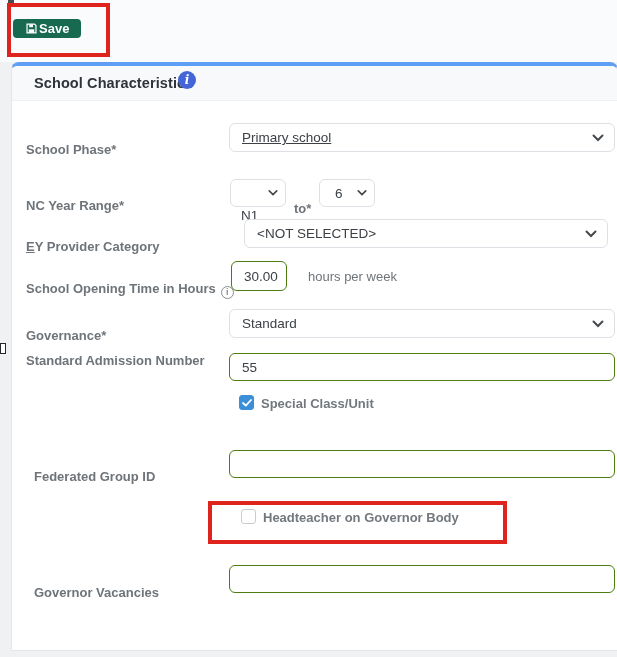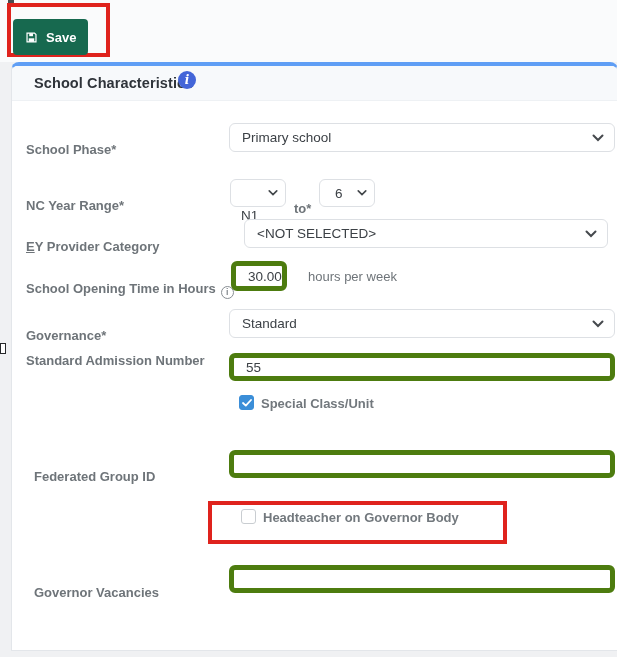--- a/index.html
+++ b/index.html
@@ -9,43 +9,43 @@
     --info-blue:#4365d8;
     --checkbox-blue:#3b8ed8;
   }
   *{box-sizing:border-box;margin:0;padding:0;}
   body{font-family:"Liberation Sans",sans-serif;background:#fff;}
   .page{position:relative;width:617px;height:657px;background:#f0f1f3;overflow:hidden;}
 
   
   .topbar{position:absolute;left:0;top:0;width:617px;height:62px;background:#fafbfc;}
   .save-annotation{position:absolute;left:7px;top:3px;width:103px;height:54px;border:4px solid var(--annotation-red);}
-  .save-btn{position:absolute;left:13px;top:19px;height:36px;padding:0 12px;background:var(--accent-green);
-    border:none;border-radius:4px;color:#fff;font-size:13px;font-weight:600;display:flex;align-items:center;gap:8px;cursor:pointer;
+  .save-btn{position:absolute;left:13px;top:19px;height:19px;padding:0 12px;background:var(--accent-green);
+    border:none;border-radius:4px;color:#fff;font-size:13px;font-weight:600;display:flex;align-items:center;gap:1px;cursor:pointer;
     font-family:"Liberation Sans",sans-serif;}
   .artifact-top{position:absolute;left:8px;top:0;width:6px;height:4px;background:#4a4d50;}
   .artifact-left{position:absolute;left:0;top:343px;width:6px;height:11px;background:#fff;border:1px solid #26282a;}
 
   
   .card{position:absolute;left:11px;top:62px;width:607px;height:589px;background:#fff;
     border:1px solid #e3e6ea;border-top:4px solid var(--panel-top-blue);border-radius:8px 8px 0 0;}
   .card-header{position:absolute;left:0;top:0;width:100%;height:35px;background:#f7f9fb;
     border-radius:5px 5px 0 0;border-bottom:1px solid #eef1f4;}
   .card-title{position:absolute;left:22px;top:9px;font-size:14.5px;font-weight:700;color:#2f343a;letter-spacing:.1px;}
   .info-filled{position:absolute;left:166px;top:5px;width:18px;height:18px;border-radius:50%;
     background:var(--info-blue);color:#fff;display:flex;align-items:center;justify-content:center;
     font:italic 700 12px "DejaVu Serif",serif;}
 
   
   .flabel{position:absolute;font-size:13px;font-weight:600;color:#6e7479;white-space:nowrap;margin-top:16px;}
   .ctl{position:absolute;background:#fff;border:1px solid #dde0e4;border-radius:6px;
     display:flex;align-items:center;font-size:13.5px;color:#3c4146;}
   .ctl .val{padding-left:12px;white-space:nowrap;}
   .chev{position:absolute;right:10px;top:50%;transform:translateY(-50%);display:flex;}
-  input.txt{position:absolute;background:#fff;border:5px solid #4d7c0f;border-radius:6px;
+  input.txt{position:absolute;background:#fff;border:1px solid #4d7c0f;border-radius:6px;
     font-family:"Liberation Sans",sans-serif;font-size:13.5px;color:#3c4146;padding:0 0 0 12px;outline:none;}
   .suffix{position:absolute;font-size:13px;font-weight:400;color:#6e7479;text-align:right;}
   .info-outline{display:inline-flex;align-items:center;justify-content:center;width:13px;height:13px;
     border:1.3px solid #878d92;border-radius:50%;font:700 9px "Liberation Sans",sans-serif;color:#878d92;
     margin-left:5px;vertical-align:-2px;}
   .cb{position:absolute;width:15px;height:15px;border-radius:3px;}
   .cb.checked{background:var(--checkbox-blue);border:1px solid var(--checkbox-blue);display:flex;align-items:center;justify-content:center;}
   .cb.unchecked{background:#fff;border:1px solid #c9cdd1;}
   .cb-label{position:absolute;font-size:13px;font-weight:600;color:#72787d;white-space:nowrap;}
   .hl-box{position:absolute;border:4px solid var(--annotation-red);}
@@ -73,21 +73,21 @@
 
   <div class="artifact-left"></div>
 
   <div class="card">
     <div class="card-header">
       <div class="card-title">School Characteristics</div>
       <div class="info-filled">i</div>
     </div>
 
     <div class="flabel" style="left:14px;top:60px;">School Phase*</div>
-    <div class="ctl" style="left:217px;top:57px;width:386px;height:29px;">
+    <div class="ctl" style="left:217px;top:57px;width:386px;height:29px;text-decoration:underline;">
       <span class="val">Primary school</span>
       <span class="chev">
         <svg width="12" height="8" viewBox="0 0 12 8">
             <path d="M1.5 1.5 L6 6 L10.5 1.5" stroke="#45494d" stroke-width="2" fill="none" stroke-linecap="round"></path>
           </svg>
       </span>
     </div>
 
     <div class="flabel" style="left:14px;top:116px;">NC Year Range*</div>
     <div class="ctl" style="left:218px;top:113px;width:56px;height:28px;">

